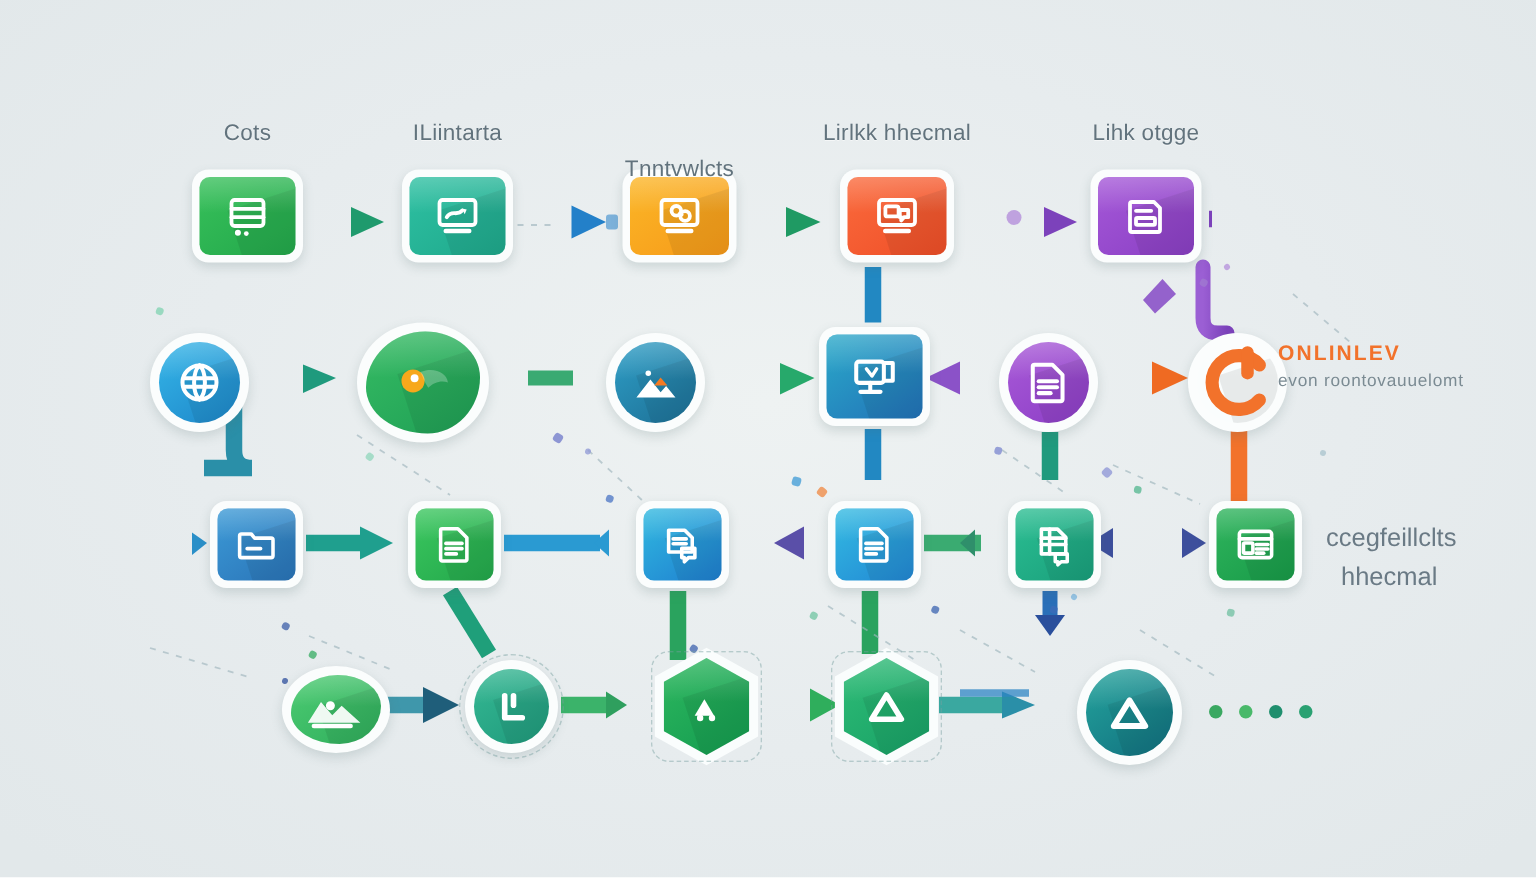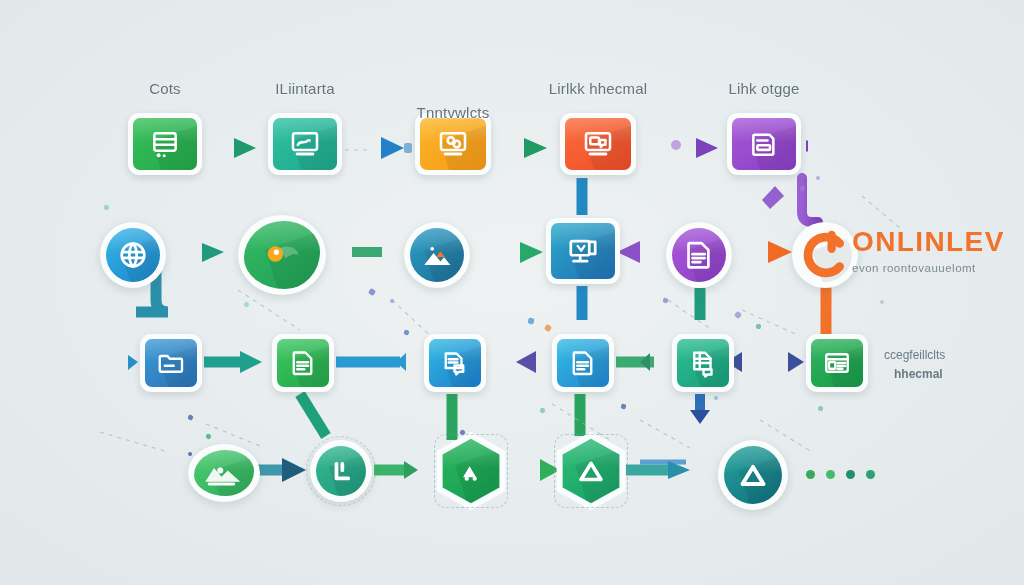--- a/index.html
+++ b/index.html
@@ -75,33 +75,33 @@
     font-size: 15px;
     letter-spacing: .2px;
     white-space: nowrap;
     z-index: 4;
     text-shadow: 0 1px 0 rgba(255,255,255,.55);
   }
 
   
   #brand { position: absolute; left: 852px; top: 228px; z-index: 6; }
   #brand .bname {
-    font-size: 28px; font-weight: bold; letter-spacing: 1.4px;
+    font-size: 14px; font-weight: bold; letter-spacing: 1.4px;
     color: #f2722b; line-height: 1;
   }
   #brand .btag {
     margin-top: 6px;
     font-size: 11.5px; letter-spacing: .5px; color: #7b8b93;
   }
   #sidecap {
     position: absolute; left: 884px; top: 346px; z-index: 6;
-    color: #6a7a85; font-size: 12px; line-height: 1.55;
+    color: #6a7a85; font-size: 17px; line-height: 1.55;
     text-align: left;
   }
-  #sidecap .l2 { padding-left: 10px; font-weight: bold; }
+  #sidecap .l2 { padding-left: 10px; }
 
   
   #dots {
     position: absolute; left: 806px; top: 470px;
     display: flex; gap: 11px; align-items: center; z-index: 5;
   }
   #dots i { display: block; width: 9px; height: 9px; border-radius: 50%; }
 
   
   .spk { position: absolute; border-radius: 2px; z-index: 2; opacity: .75; }

